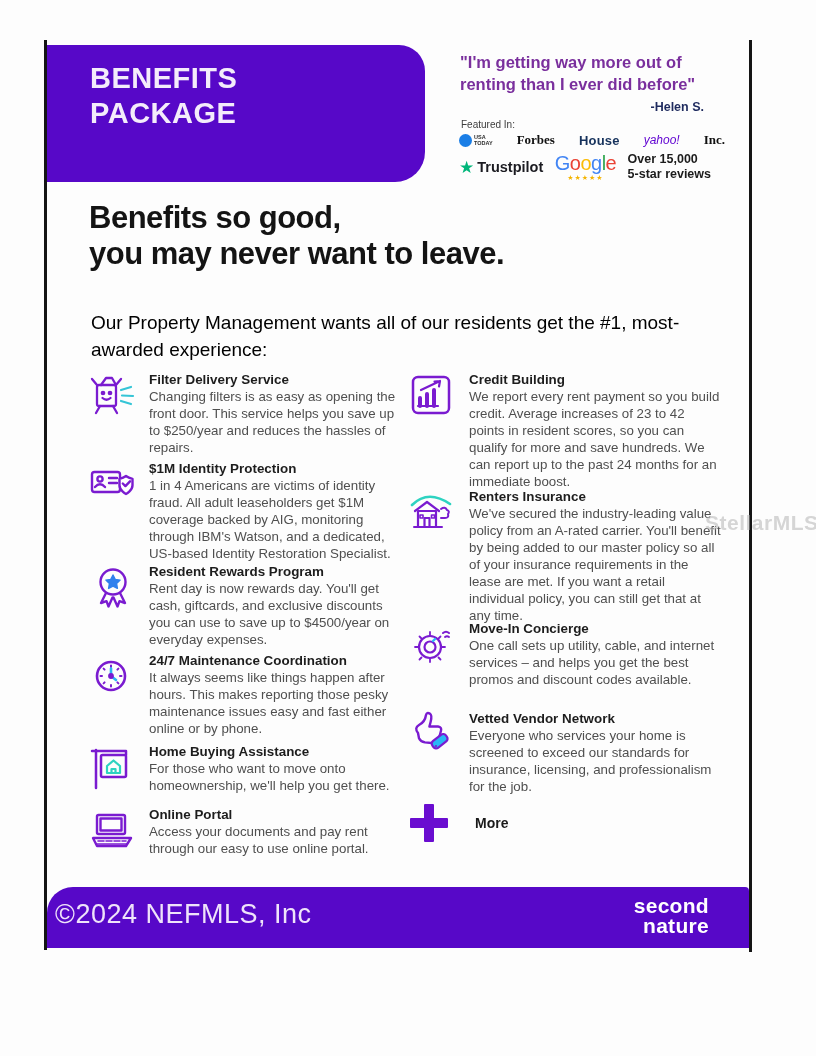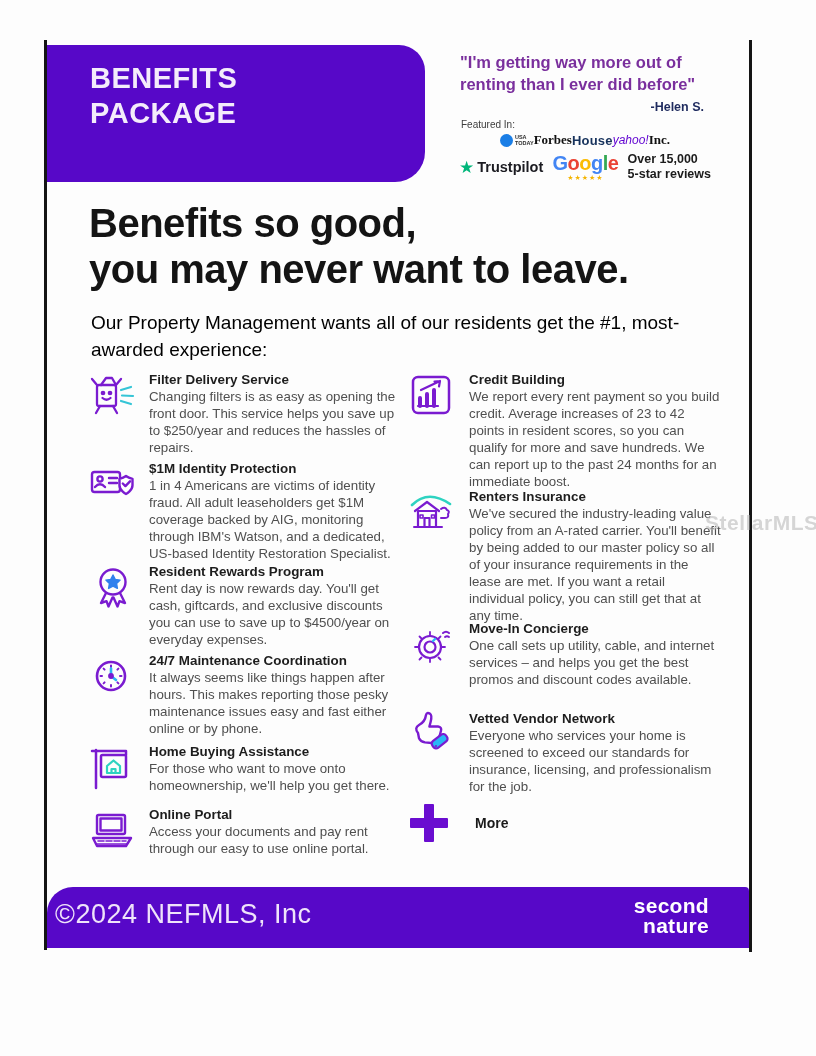--- a/index.html
+++ b/index.html
@@ -29,46 +29,46 @@
   .attribution{
     position:absolute;left:460px;top:100px;width:244px;text-align:right;
     color:#1E2A5E;font-size:12.5px;font-weight:700;
   }
   .featured-in{
     position:absolute;left:461px;top:119px;
     color:#3d3d3d;font-size:10px;
   }
   .logo-row{
     position:absolute;left:459px;top:130px;width:252px;height:20px;
-    display:flex;align-items:center;justify-content:center;
+    display:flex;align-items:center;justify-content:flex-start;gap:24px;
   }
   .usatoday{display:flex;align-items:center;gap:2px;}
   .usatoday-dot{width:13px;height:13px;border-radius:50%;background:#1A7EE6;}
   .usatoday-txt{font-size:5.5px;font-weight:700;color:#2b2b2b;line-height:1.1;}
   .forbes{font-family:"Liberation Serif",serif;font-weight:700;font-size:13px;color:#111;}
   .house{font-weight:800;font-size:13px;color:#16325C;letter-spacing:.2px;}
   .yahoo{font-weight:400;font-style:italic;font-size:12px;color:#5F01D1;}
   .inc{font-family:"Liberation Serif",serif;font-weight:800;font-size:13px;color:#111;}
 
   .review-row{
     position:absolute;left:459px;top:152px;width:252px;
     display:flex;align-items:center;justify-content:space-between;
   }
   .trustpilot{display:flex;align-items:center;gap:3px;}
   .tp-star{color:#00B67A;font-size:17px;line-height:1;}
   .tp-label{font-size:14.5px;font-weight:700;color:#1B1B21;}
   .google{display:flex;flex-direction:column;align-items:center;line-height:1;}
-  .google-word{font-size:20px;font-weight:700;letter-spacing:-.5px;}
+  .google-word{font-size:20px;font-weight:400;letter-spacing:-.5px;}
   .google-stars{font-size:7px;color:#F4B400;letter-spacing:1px;margin-top:1px;}
   .reviews{font-size:12.5px;font-weight:700;color:#1c1c1c;line-height:1.2;}
 
   
   .hero-heading{
     position:absolute;left:89px;top:200px;
-    font-size:40px;font-weight:800;color:#141414;line-height:1.15;letter-spacing:-.5px;
+    font-size:31px;font-weight:800;color:#141414;line-height:1.15;letter-spacing:-.5px;
   }
   .hero-sub{
     position:absolute;left:91px;top:310px;width:600px;
     font-size:19px;color:#000000;line-height:1.4;
   }
 
   
   .benefit{position:absolute;display:flex;}
   .benefit .bicon{width:50px;flex:0 0 50px;margin-right:11px;}
   .benefit .btext{}

